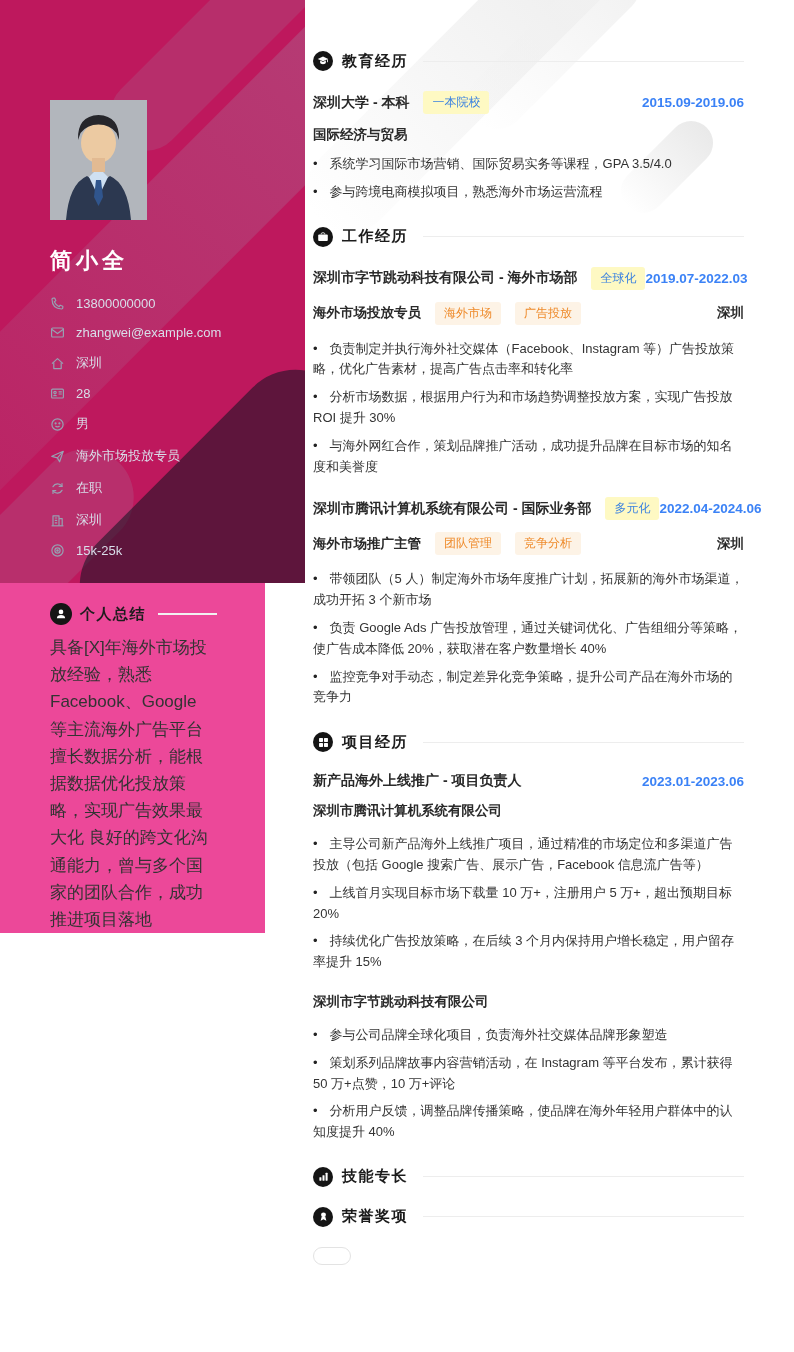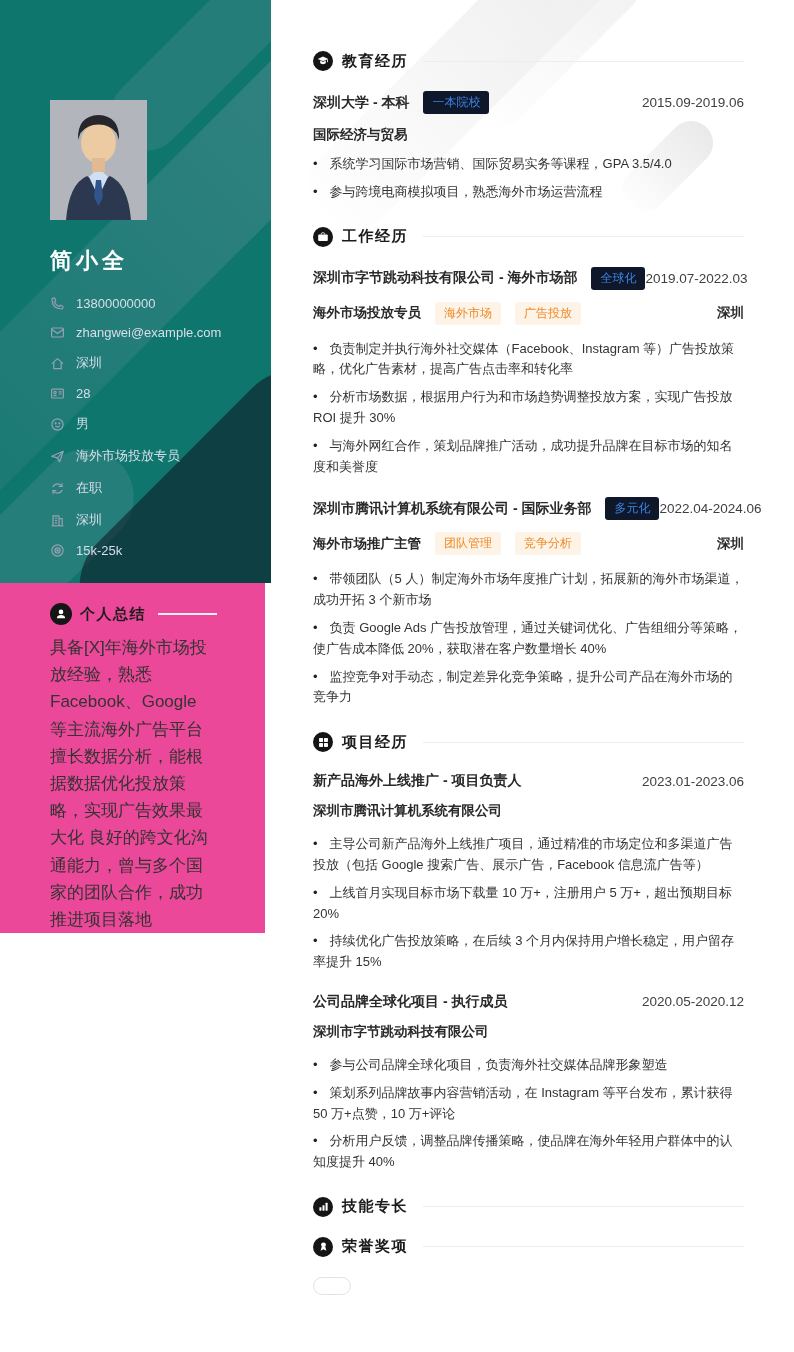--- a/index.html
+++ b/index.html
@@ -2,21 +2,21 @@
 <html><head>
 <meta charset="utf-8">
 <style>
   * { margin:0; padding:0; box-sizing:border-box; }
   html,body { width:794px; }
   body {
     position:relative; width:794px; height:1352px; background:#ffffff;
     font-family:"Liberation Sans","DejaVu Sans",sans-serif; color:#333; overflow:hidden;
   }
   
-  .sidebar { position:absolute; left:0; top:0; width:271px; height:583px; background:#0f766e; overflow:hidden; }
+  .sidebar { position:absolute; left:0; top:0; width:305px; height:583px; background:#be185d; overflow:hidden; }
   .sb-stripe { position:absolute; transform:rotate(45deg); pointer-events:none; }
   .st1 { left:70px; top:-130px; width:112px; height:830px; border-radius:56px;
          background:linear-gradient(180deg, rgba(155,165,185,.28), rgba(155,165,185,.03)); }
   .st2 { left:205px; top:-150px; width:72px; height:340px; border-radius:36px; background:rgba(150,160,180,.16); }
   .st3 { left:-45px; top:415px; width:96px; height:330px; border-radius:48px; background:rgba(155,165,185,.17); }
   .st4 { left:140px; top:380px; width:240px; height:340px; border-radius:60px; background:rgba(14,20,33,.55); }
   .sb-content { position:relative; z-index:2; padding:100px 48px 0 50px; }
   .photo { width:97px; height:120px; display:block; }
   .sb-name { margin-top:26px; font-size:22px; font-weight:bold; color:#ffffff; letter-spacing:4px; }
   .sb-contacts { margin-top:20px; }
@@ -41,22 +41,22 @@
   .main-inner { position:relative; z-index:1; padding-top:38px; }
   .section { margin-bottom:24px; }
   .sec-head { display:flex; align-items:center; gap:9px; margin-bottom:20px; }
   .s-icon { width:20px; height:20px; border-radius:50%; background:#151515; display:flex; align-items:center; justify-content:center; flex:none; }
   .sec-title { font-size:15px; font-weight:bold; color:#1b1b1b; letter-spacing:1.5px; white-space:nowrap; }
   .sec-head .head-line { height:1px; background:#ededed; margin-left:6px; }
   .row { display:flex; align-items:center; }
   .grow { flex:1; }
   .b14 { font-size:14px; font-weight:bold; color:#2a2a2a; white-space:nowrap; }
   .b13 { font-size:13.5px; font-weight:bold; color:#2a2a2a; white-space:nowrap; }
-  .date { font-size:13.5px; font-weight:normal; color:#404040; white-space:nowrap; }
-  .tag-blue { font-size:12px; color:#3b82e0; background:#0f172a; padding:3px 9px; border-radius:3px; margin-left:14px; white-space:nowrap; }
+  .date { font-size:13.5px; font-weight:bold; color:#3b82f6; white-space:nowrap; }
+  .tag-blue { font-size:12px; color:#3b82e0; background:#fef9c3; padding:3px 9px; border-radius:3px; margin-left:14px; white-space:nowrap; }
   .tag-orange { font-size:12px; color:#ee8a2a; background:#fdf3e6; padding:3px 9px; border-radius:3px; margin-left:14px; white-space:nowrap;font-family:Liberation Mono, monospace; }
   .mb12 { margin-bottom:12px; }
   .mb10 { margin-bottom:10px; }
   .entry { margin-bottom:20px; }
   .bullets { margin-top:14px; }
   .bullet { font-size:13px; color:#333; line-height:1.6; margin-bottom:7px; }
   .b-dot { margin-right:12px; color:#222; }
   
   .skills { display:flex; flex-wrap:wrap; }
   .skill { width:48%; display:flex; align-items:center; margin-bottom:22px; }
@@ -289,25 +289,20 @@
           <span class="b13">深圳市腾讯计算机系统有限公司</span>
         </div>
         <div class="bullets">
           <div class="bullet"><span class="b-dot">•</span><span>主导公司新产品海外上线推广项目，通过精准的市场定位和多渠道广告投放（包括 Google 搜索广告、展示广告，Facebook 信息流广告等）</span></div>
           <div class="bullet"><span class="b-dot">•</span><span>上线首月实现目标市场下载量 10 万+，注册用户 5 万+，超出预期目标 20%</span></div>
           <div class="bullet"><span class="b-dot">•</span><span>持续优化广告投放策略，在后续 3 个月内保持用户增长稳定，用户留存率提升 15%</span></div>
         </div>
       </div>
 
       <div class="entry" style="margin-bottom:0;">
-        <div class="row mb12">
-          <span class="b14">公司品牌全球化项目 - 执行成员</span>
-          <span class="grow"></span>
-          <span class="date">2020.05-2020.12</span>
-        </div>
         <div class="row">
           <span class="b13">深圳市字节跳动科技有限公司</span>
         </div>
         <div class="bullets">
           <div class="bullet"><span class="b-dot">•</span><span>参与公司品牌全球化项目，负责海外社交媒体品牌形象塑造</span></div>
           <div class="bullet"><span class="b-dot">•</span><span>策划系列品牌故事内容营销活动，在 Instagram 等平台发布，累计获得 50 万+点赞，10 万+评论</span></div>
           <div class="bullet"><span class="b-dot">•</span><span>分析用户反馈，调整品牌传播策略，使品牌在海外年轻用户群体中的认知度提升 40%</span></div>
         </div>
       </div>
     </section>

